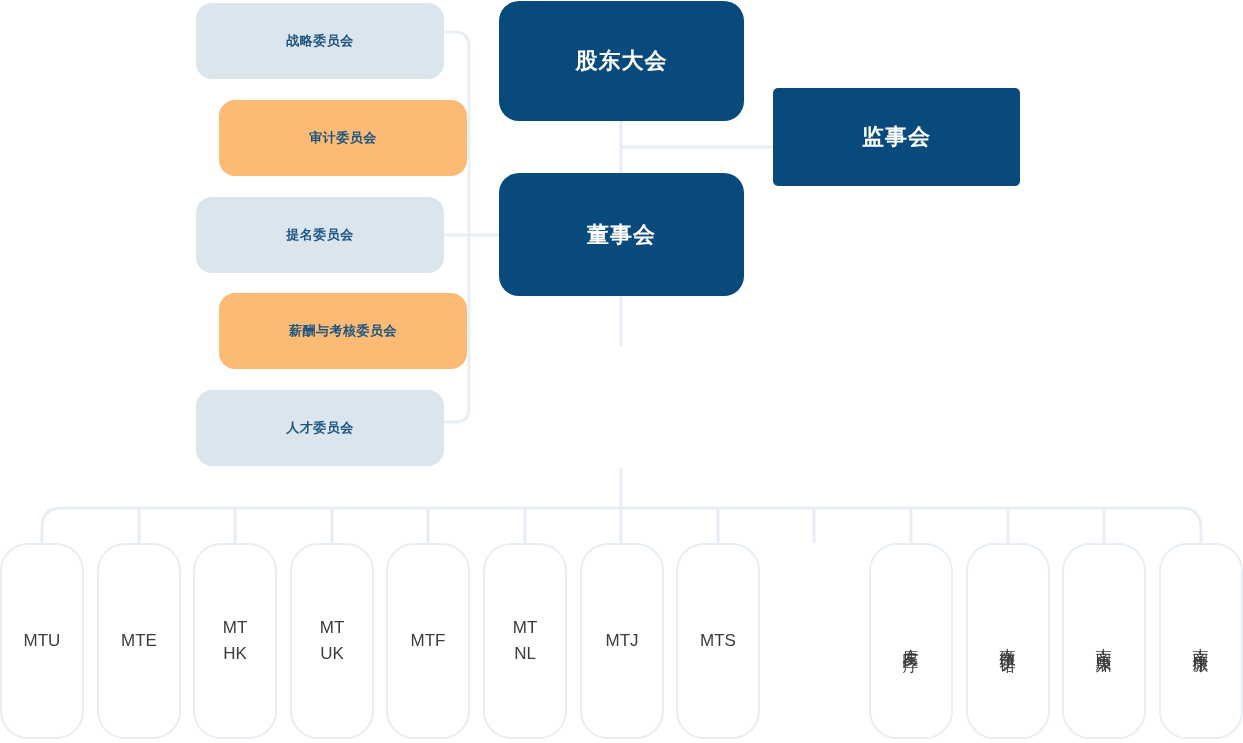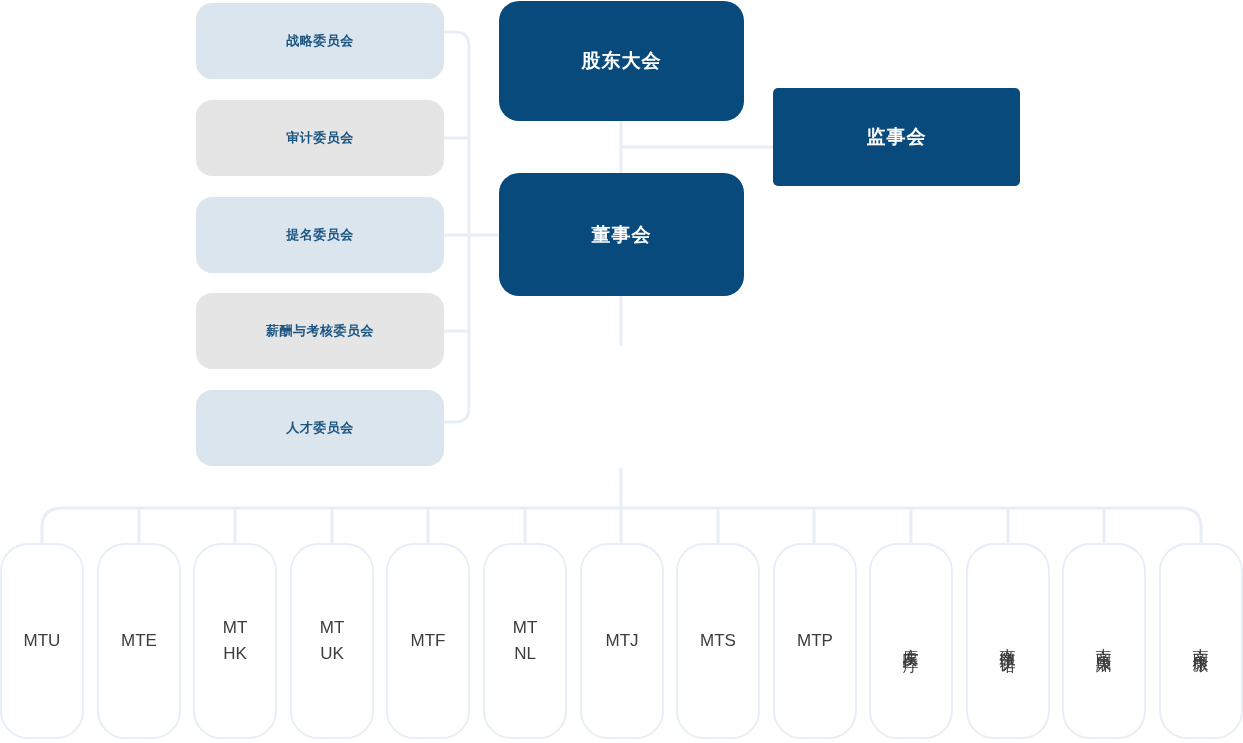--- a/index.html
+++ b/index.html
@@ -7,28 +7,28 @@
     position:relative;width:1243px;height:743px;background:#ffffff;overflow:hidden;
     font-family:"Liberation Sans","DejaVu Sans",sans-serif;
   }
   #connectors{position:absolute;left:0;top:0;z-index:0;}
   .node{
     position:absolute;z-index:1;display:flex;align-items:center;justify-content:center;
     box-sizing:border-box;text-align:center;
   }
   .dark{
     background:#094a7d;border-radius:20px;color:#ffffff;
-    font-size:19px;font-weight:bold;letter-spacing:1px;
+    font-size:22px;font-weight:bold;letter-spacing:1px;
   }
   .committee{
     left:196px;width:248px;height:76px;border-radius:16px;
     color:#1a5480;font-size:13px;font-weight:bold;letter-spacing:0.5px;
   }
   .c-strong{background:#dbe5ee;}
-  .c-soft{background:#e5e5e5;}
+  .c-soft{background:#fdba74;margin-left:23px;}
   .sub{
     top:543px;width:84px;height:196px;border-radius:28px;
     background:#ffffff;border:2px solid #e7eef6;
     color:#3c3c3c;font-size:17px;
   }
   .sub-label{white-space:pre-line;line-height:1.55;}
   .sub-label.vertical{
     writing-mode:vertical-rl;letter-spacing:3px;font-size:16px;line-height:1.2;
   }
 </style>
@@ -109,23 +109,20 @@
   <div class="node sub" style="left:483px">
       <span class="sub-label">MT
 NL</span>
     </div>
   <div class="node sub" style="left:580px">
       <span class="sub-label">MTJ</span>
     </div>
   <div class="node sub" style="left:676px">
       <span class="sub-label">MTS</span>
     </div>
-  <div class="node sub" style="left:773px">
-      <span class="sub-label">MTP</span>
-    </div>
   <div class="node sub" style="left:869px">
       <span class="sub-label vertical">康友医疗</span>
     </div>
   <div class="node sub" style="left:966px">
       <span class="sub-label vertical">南微纽诺</span>
     </div>
   <div class="node sub" style="left:1062px">
       <span class="sub-label vertical">南京康鼎</span>
     </div>
   <div class="node sub" style="left:1159px">

